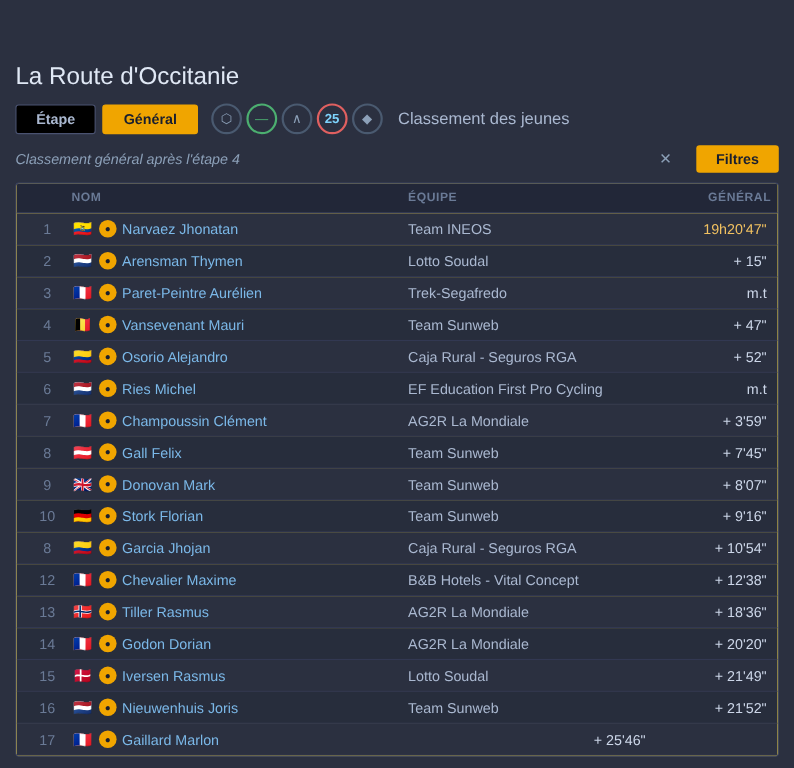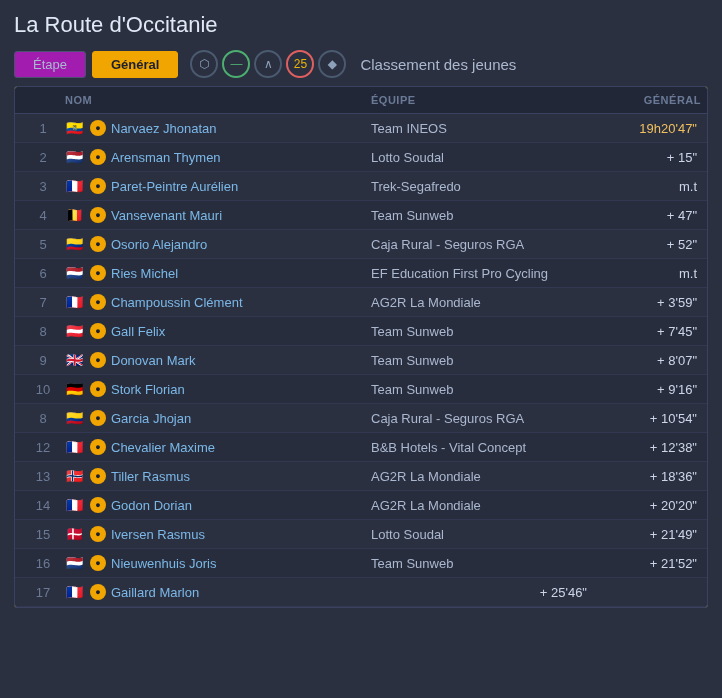--- a/index.html
+++ b/index.html
@@ -6,41 +6,43 @@
     body {
       background: #2b3040;
       font-family: Arial, sans-serif;
       color: #ccd6e8;
       width: 722px;
       min-height: 698px;
       font-size: 13px;
     }
     .app-container {
       padding: 12px 14px 10px 14px;
+      margin-top: 44px;
     }
     .title {
       font-size: 22px;
       font-weight: 300;
       color: #e0e8f5;
       margin-bottom: 12px;
     }
     .tab-bar {
       display: flex;
       align-items: center;
       gap: 6px;
       margin-bottom: 8px;
     }
     .tab-btn {
       padding: 5px 18px;
       border: 1px solid #4a5270;
       border-radius: 3px;
-      background: #a21caf;
+      background: #000000;
       color: #aab8d0;
       cursor: pointer;
       font-size: 13px;
+      font-weight: bold;
     }
     .tab-btn.active {
       background: #f0a500;
       color: #1a1f2e;
       border-color: #f0a500;
       font-weight: bold;
     }
     .icon-group {
       display: flex;
       align-items: center;
@@ -54,21 +56,21 @@
       border: 2px solid #4a5a70;
       display: flex;
       align-items: center;
       justify-content: center;
       font-size: 12px;
       color: #8ca0b8;
       background: #2b3040;
       cursor: pointer;
     }
     .icon-circle.green { border-color: #4caf70; color: #4caf70; }
-    .icon-circle.red { border-color: #e06060; color: #eab308; }
+    .icon-circle.red { border-color: #e06060; color: #7dd3fc; font-weight: bold; }
     .classement-jeunes {
       font-size: 15px;
       color: #aab8d0;
       margin-left: 8px;
     }
     .subtitle-bar {
       display: flex;
       align-items: center;
       justify-content: space-between;
       margin-bottom: 8px;
@@ -193,20 +195,27 @@
     <div class="icon-group">
       <div class="icon-circle">⬡</div>
       <div class="icon-circle green">—</div>
       <div class="icon-circle">∧</div>
       <div class="icon-circle red">25</div>
       <div class="icon-circle">◆</div>
     </div>
     <span class="classement-jeunes">Classement des jeunes</span>
   </div>
 
+  <div class="subtitle-bar">
+    <span class="subtitle">Classement général après l'étape 4</span>
+    <div style="display:flex;align-items:center;gap:6px;">
+      <div class="close-btn">×</div>
+      <button class="filter-btn">Filtres</button>
+    </div>
+  </div>
 
   <div class="table-container">
     <div class="table-header">
       <div class="col-header"></div>
       <div class="col-header">NOM</div>
       <div class="col-header">ÉQUIPE</div>
       <div class="col-header right">GÉNÉRAL</div>
     </div>
     <div class="table-body" id="table-body">
     <div class="table-row">

